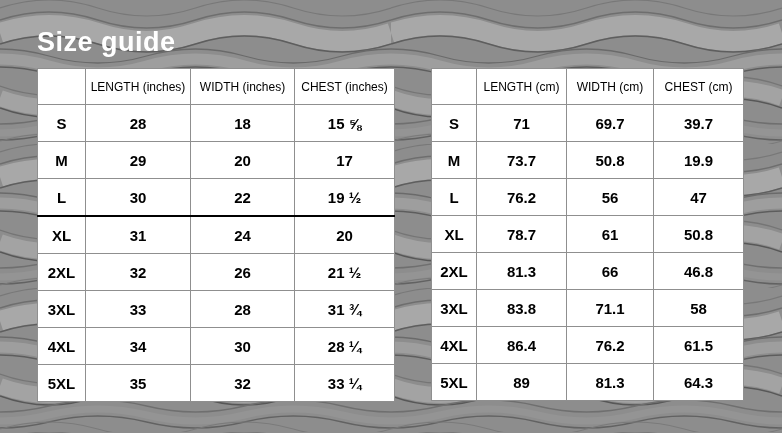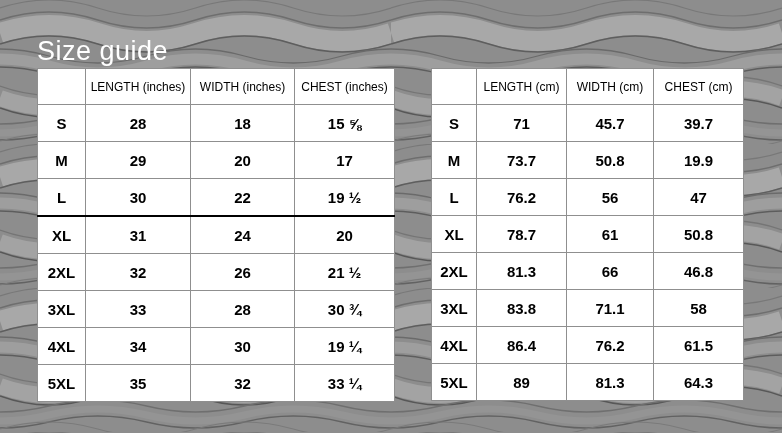--- a/index.html
+++ b/index.html
@@ -7,23 +7,22 @@
     width: 782px; height: 433px;
     position: relative; overflow: hidden;
     background: #8d8d8d;
     font-family: "Liberation Sans", sans-serif;
   }
   .bg-waves { position: absolute; top: 0; left: 0; z-index: 0; display: block; }
   .stage { position: absolute; inset: 0; z-index: 1; }
 
   .page-title {
     position: absolute; left: 37px; top: 27px;
-    font-size: 27px; font-weight: normal; color: #ffffff;
+    font-size: 27px; font-weight: bold; color: #ffffff;
     letter-spacing: 0.5px;
-    margin-top: 9px;
   }
 
   table.size-table {
     position: absolute; top: 68px;
     border-collapse: collapse; table-layout: fixed;
     background: #ffffff;
     border: 1px solid #4a4a4a;
   }
   table.size-table th, table.size-table td {
     border: 1px solid #8f8f8f;
@@ -114,27 +113,27 @@
       <tr>
         <td>2XL</td>
         <td>32</td>
         <td>26</td>
         <td>21 ½</td>
       </tr>
       <tr>
         <td>3XL</td>
         <td>33</td>
         <td>28</td>
-        <td>30 ¾</td>
+        <td>31 ¾</td>
       </tr>
       <tr>
         <td>4XL</td>
         <td>34</td>
         <td>30</td>
-        <td>19 ¼</td>
+        <td>28 ¼</td>
       </tr>
       <tr>
         <td>5XL</td>
         <td>35</td>
         <td>32</td>
         <td>33 ¼</td>
       </tr>
     </tbody>
   </table>
 
@@ -150,21 +149,21 @@
         <th></th>
         <th>LENGTH (cm)</th>
         <th>WIDTH (cm)</th>
         <th>CHEST (cm)</th>
       </tr>
     </thead>
     <tbody>
       <tr>
         <td>S</td>
         <td>71</td>
-        <td>45.7</td>
+        <td>69.7</td>
         <td>39.7</td>
       </tr>
       <tr>
         <td>M</td>
         <td>73.7</td>
         <td>50.8</td>
         <td>19.9</td>
       </tr>
       <tr>
         <td>L</td>

